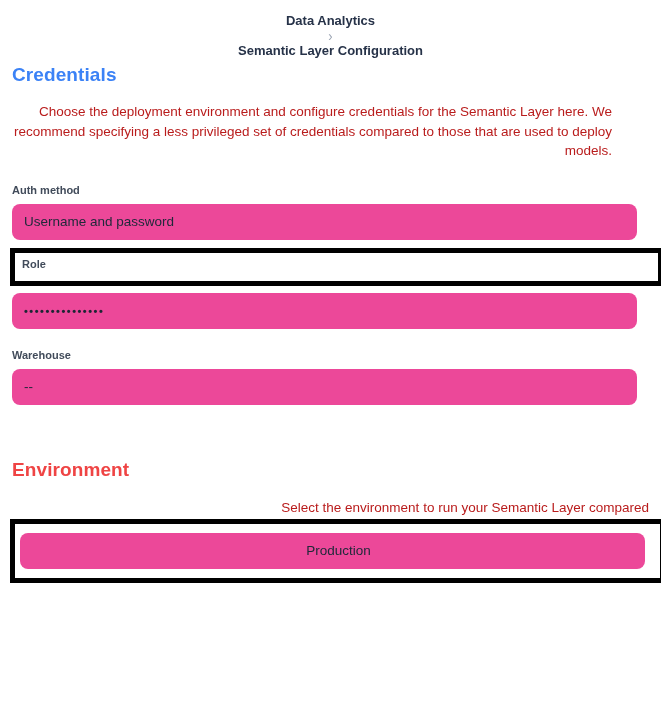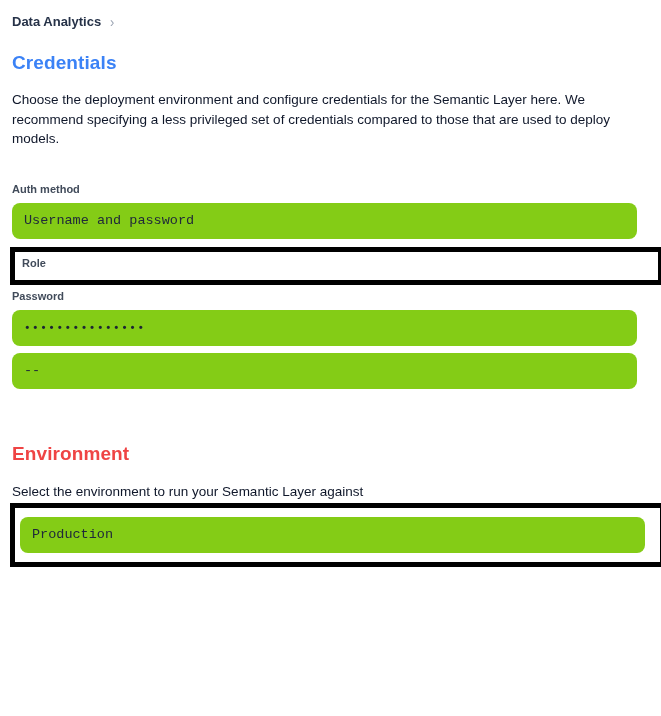--- a/index.html
+++ b/index.html
@@ -10,27 +10,28 @@
     height: 716px;
     background: #ffffff;
     font-family: "Liberation Sans", sans-serif;
     color: #1c2533;
     display: flex;
     flex-direction: column;
     overflow: hidden;
   }
   
   .breadcrumb {
-    margin: 13px 12px 0 12px;
+    margin: 13px 12px 12px 12px;
     display: flex;
     align-items: center;
     font-size: 13px;
     font-weight: 700;
     color: #263248;
     height: 16px;
+    flex-direction: column;
   }
   .breadcrumb .sep {
     color: #9aa3b2;
     font-weight: 400;
     font-size: 13px;
     margin: 0 9px;
     transform: scaleY(1.15);
   }
   
   h1.section-heading {
@@ -40,45 +41,45 @@
     font-weight: 700;
     color: #3b82f6;
     letter-spacing: 0.1px;
   }
   
   .desc {
     margin: 17px 12px 0 12px;
     width: 600px;
     font-size: 13.5px;
     line-height: 19.5px;
-    color: #0f172a;
+    color: #b91c1c;
+    text-align: right;
   }
   .desc.single { width: auto; }
   
   .field-label {
     margin: 0 12px 0 12px;
     font-size: 11px;
     line-height: 13px;
     font-weight: 700;
     color: #414b5a;
   }
   .field-box {
     margin: 7px 12px 0 12px;
     width: 625px;
     height: 36px;
-    background: #84cc16;
+    background: #ec4899;
     border-radius: 8px;
     font-size: 13.5px;
     line-height: 36px;
     color: #20293a;
     padding-left: 12px;
     cursor: pointer;
-    font-family: Liberation Mono, monospace;
   }
-  .mt18 { margin-top: 34px; }
+  .mt18 { margin-top: 23px; }
   .mt20 { margin-top: 20px; }
   .mt5  { margin-top: 5px; }
   
   .dots { font-size: 11px; letter-spacing: 1.5px; color: #1c2533; font-weight: 700; }
   
   .highlight-box {
     border: 5px solid #000000;
     margin-left: 10px;
     background: transparent;
   }
@@ -105,40 +106,41 @@
   }
 </style>
 </head>
 <body>
 
 <div class="page">
 
   <nav class="breadcrumb">
     <span>Data Analytics</span>
     <span class="sep">›</span>
+    <span>Semantic Layer Configuration</span>
   </nav>
 
   <h1 class="section-heading">Credentials</h1>
 
   <p class="desc">Choose the deployment environment and configure credentials for the Semantic Layer here. We recommend specifying a less privileged set of credentials compared to those that are used to deploy models.</p>
 
   <div class="field-label mt18">Auth method</div>
   <div class="field-box">Username and password</div>
 
   <div class="highlight-box hl-credentials">
     <div class="field-label">Role</div>
 
   </div>
 
-  <div class="field-label mt5">Password</div>
   <div class="field-box"><span class="dots">•••••••••••••••</span></div>
 
+  <div class="field-label mt20">Warehouse</div>
   <div class="field-box">--</div>
 
   <h2 class="section-heading">Environment</h2>
 
-  <p class="desc single mt18" style="margin-top:18px;">Select the environment to run your Semantic Layer against</p>
+  <p class="desc single mt18" style="margin-top:18px;">Select the environment to run your Semantic Layer compared</p>
 
   <div class="highlight-box hl-environment">
-    <div class="field-box" style="margin-top:0;">Production</div>
+    <div class="field-box" style="margin-top:0;text-align:center;">Production</div>
   </div>
 
 </div>
 
 </body></html>

